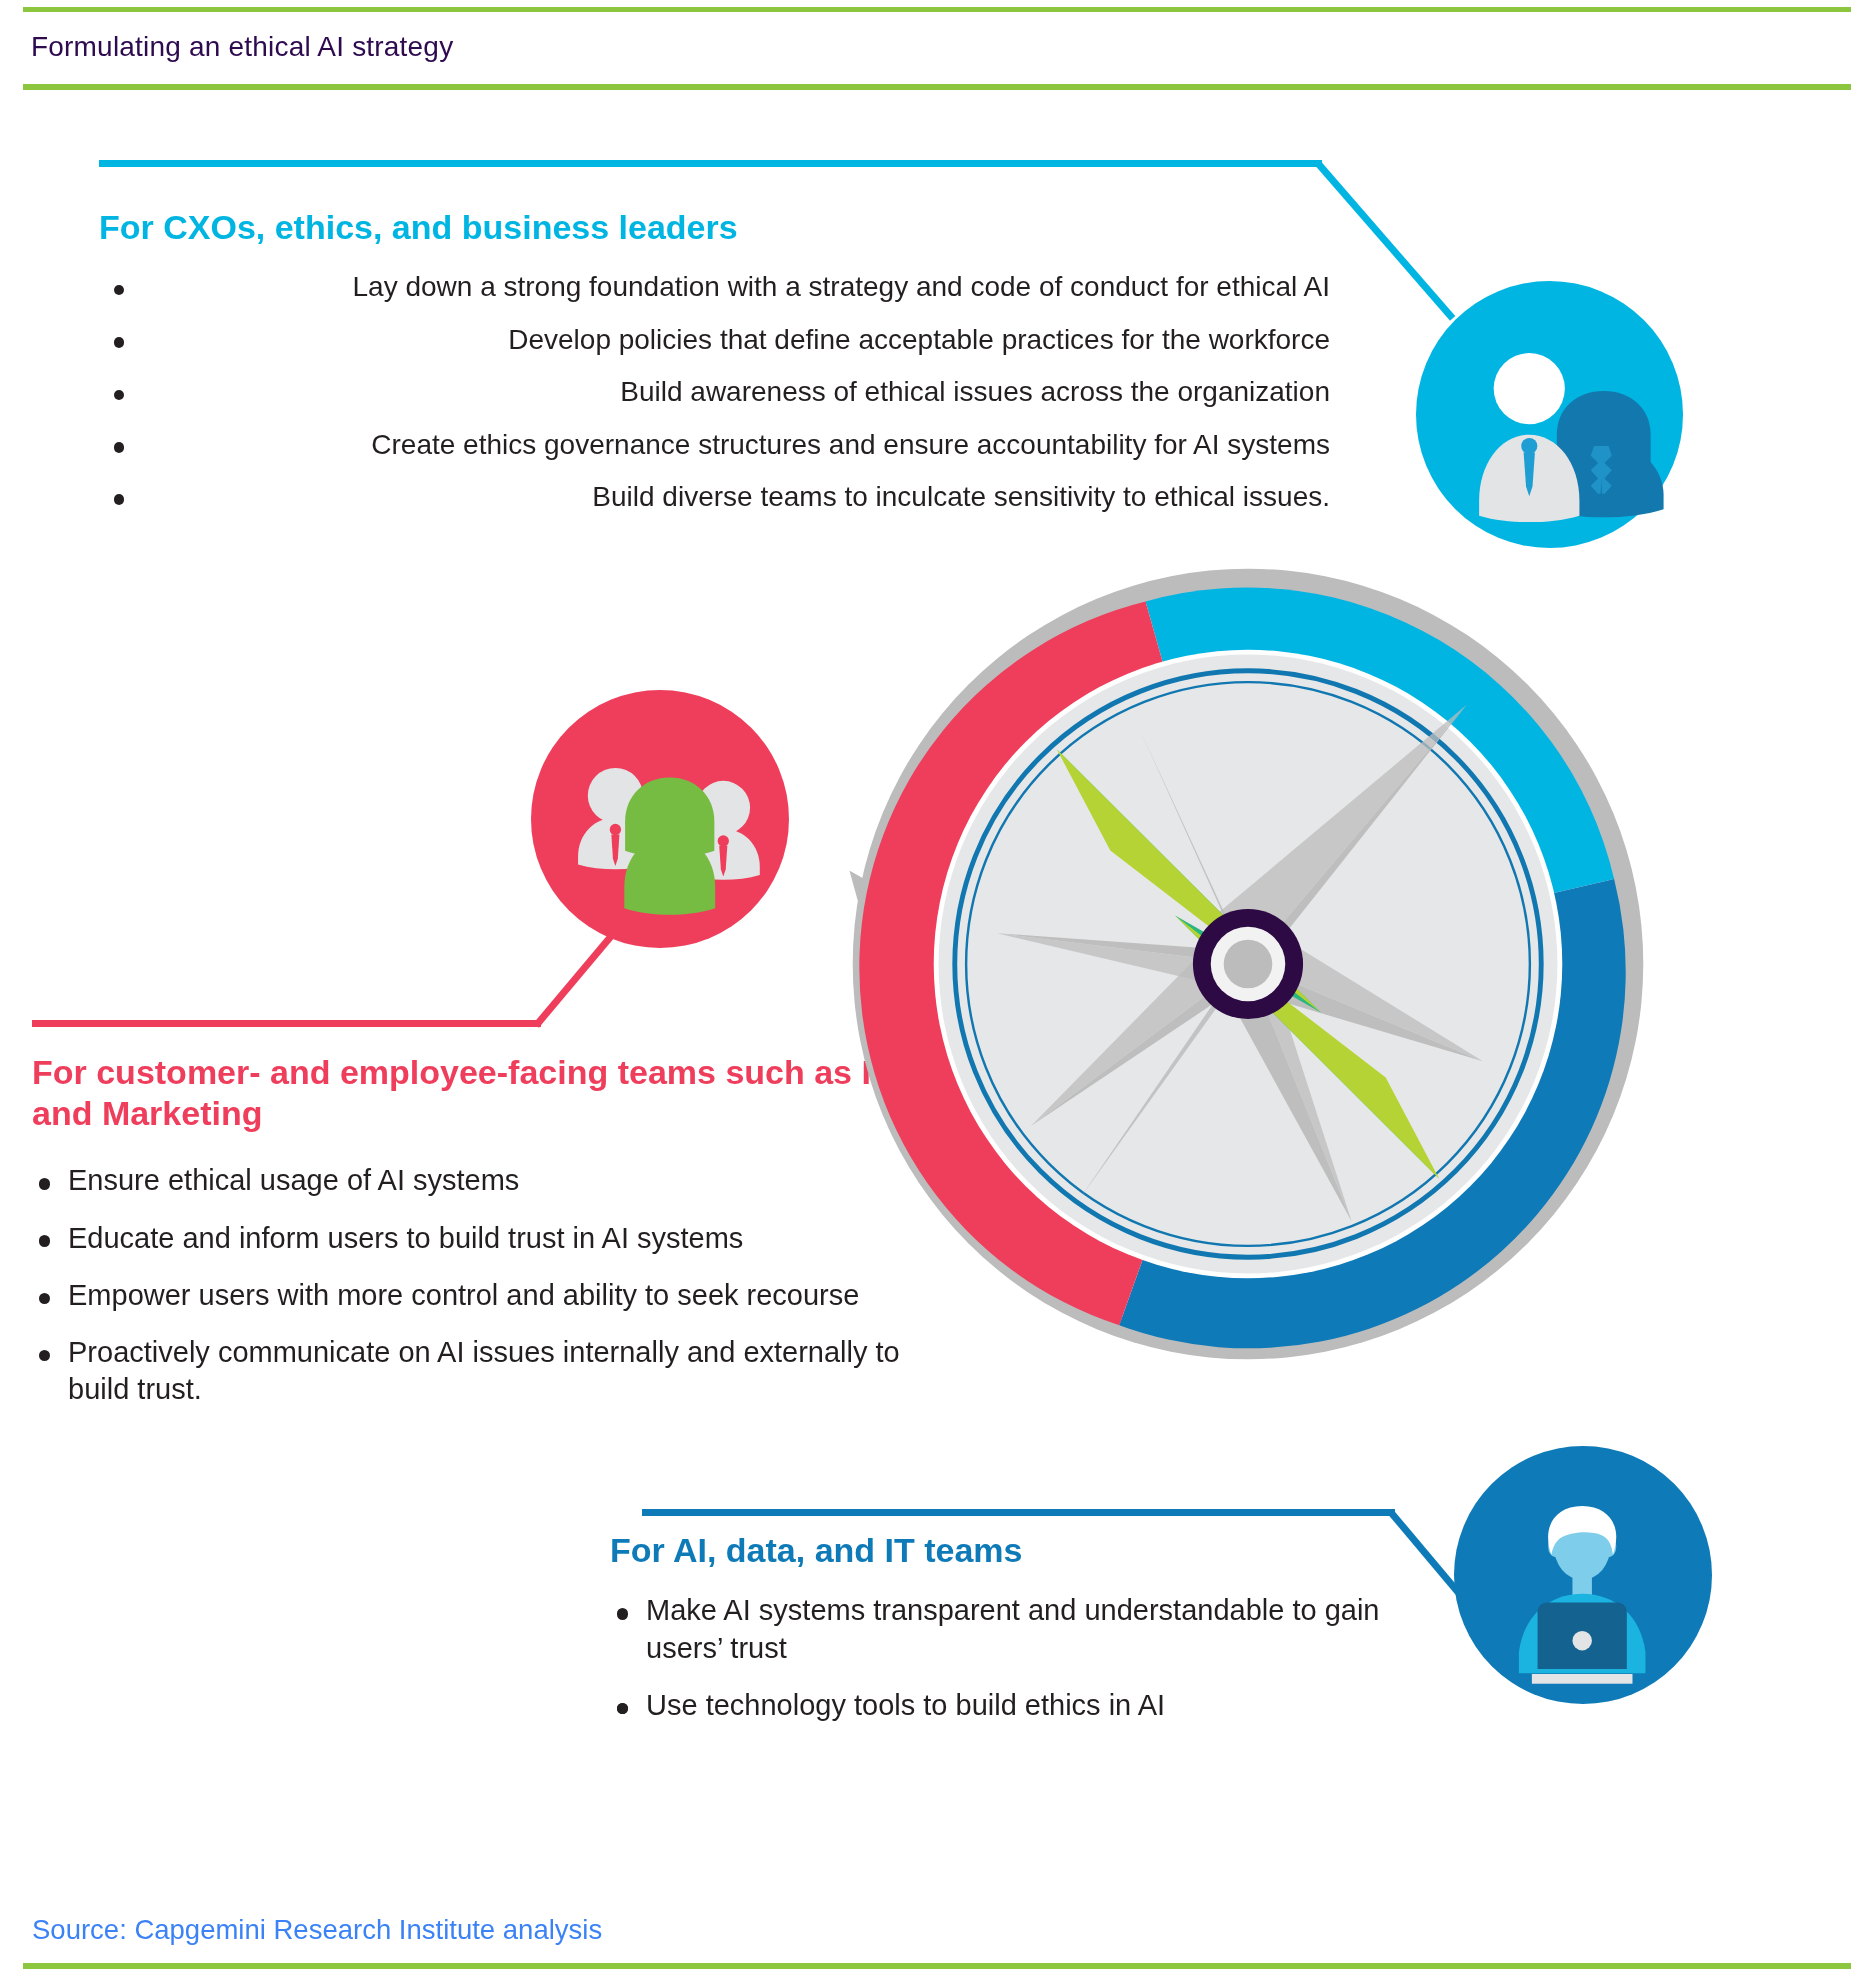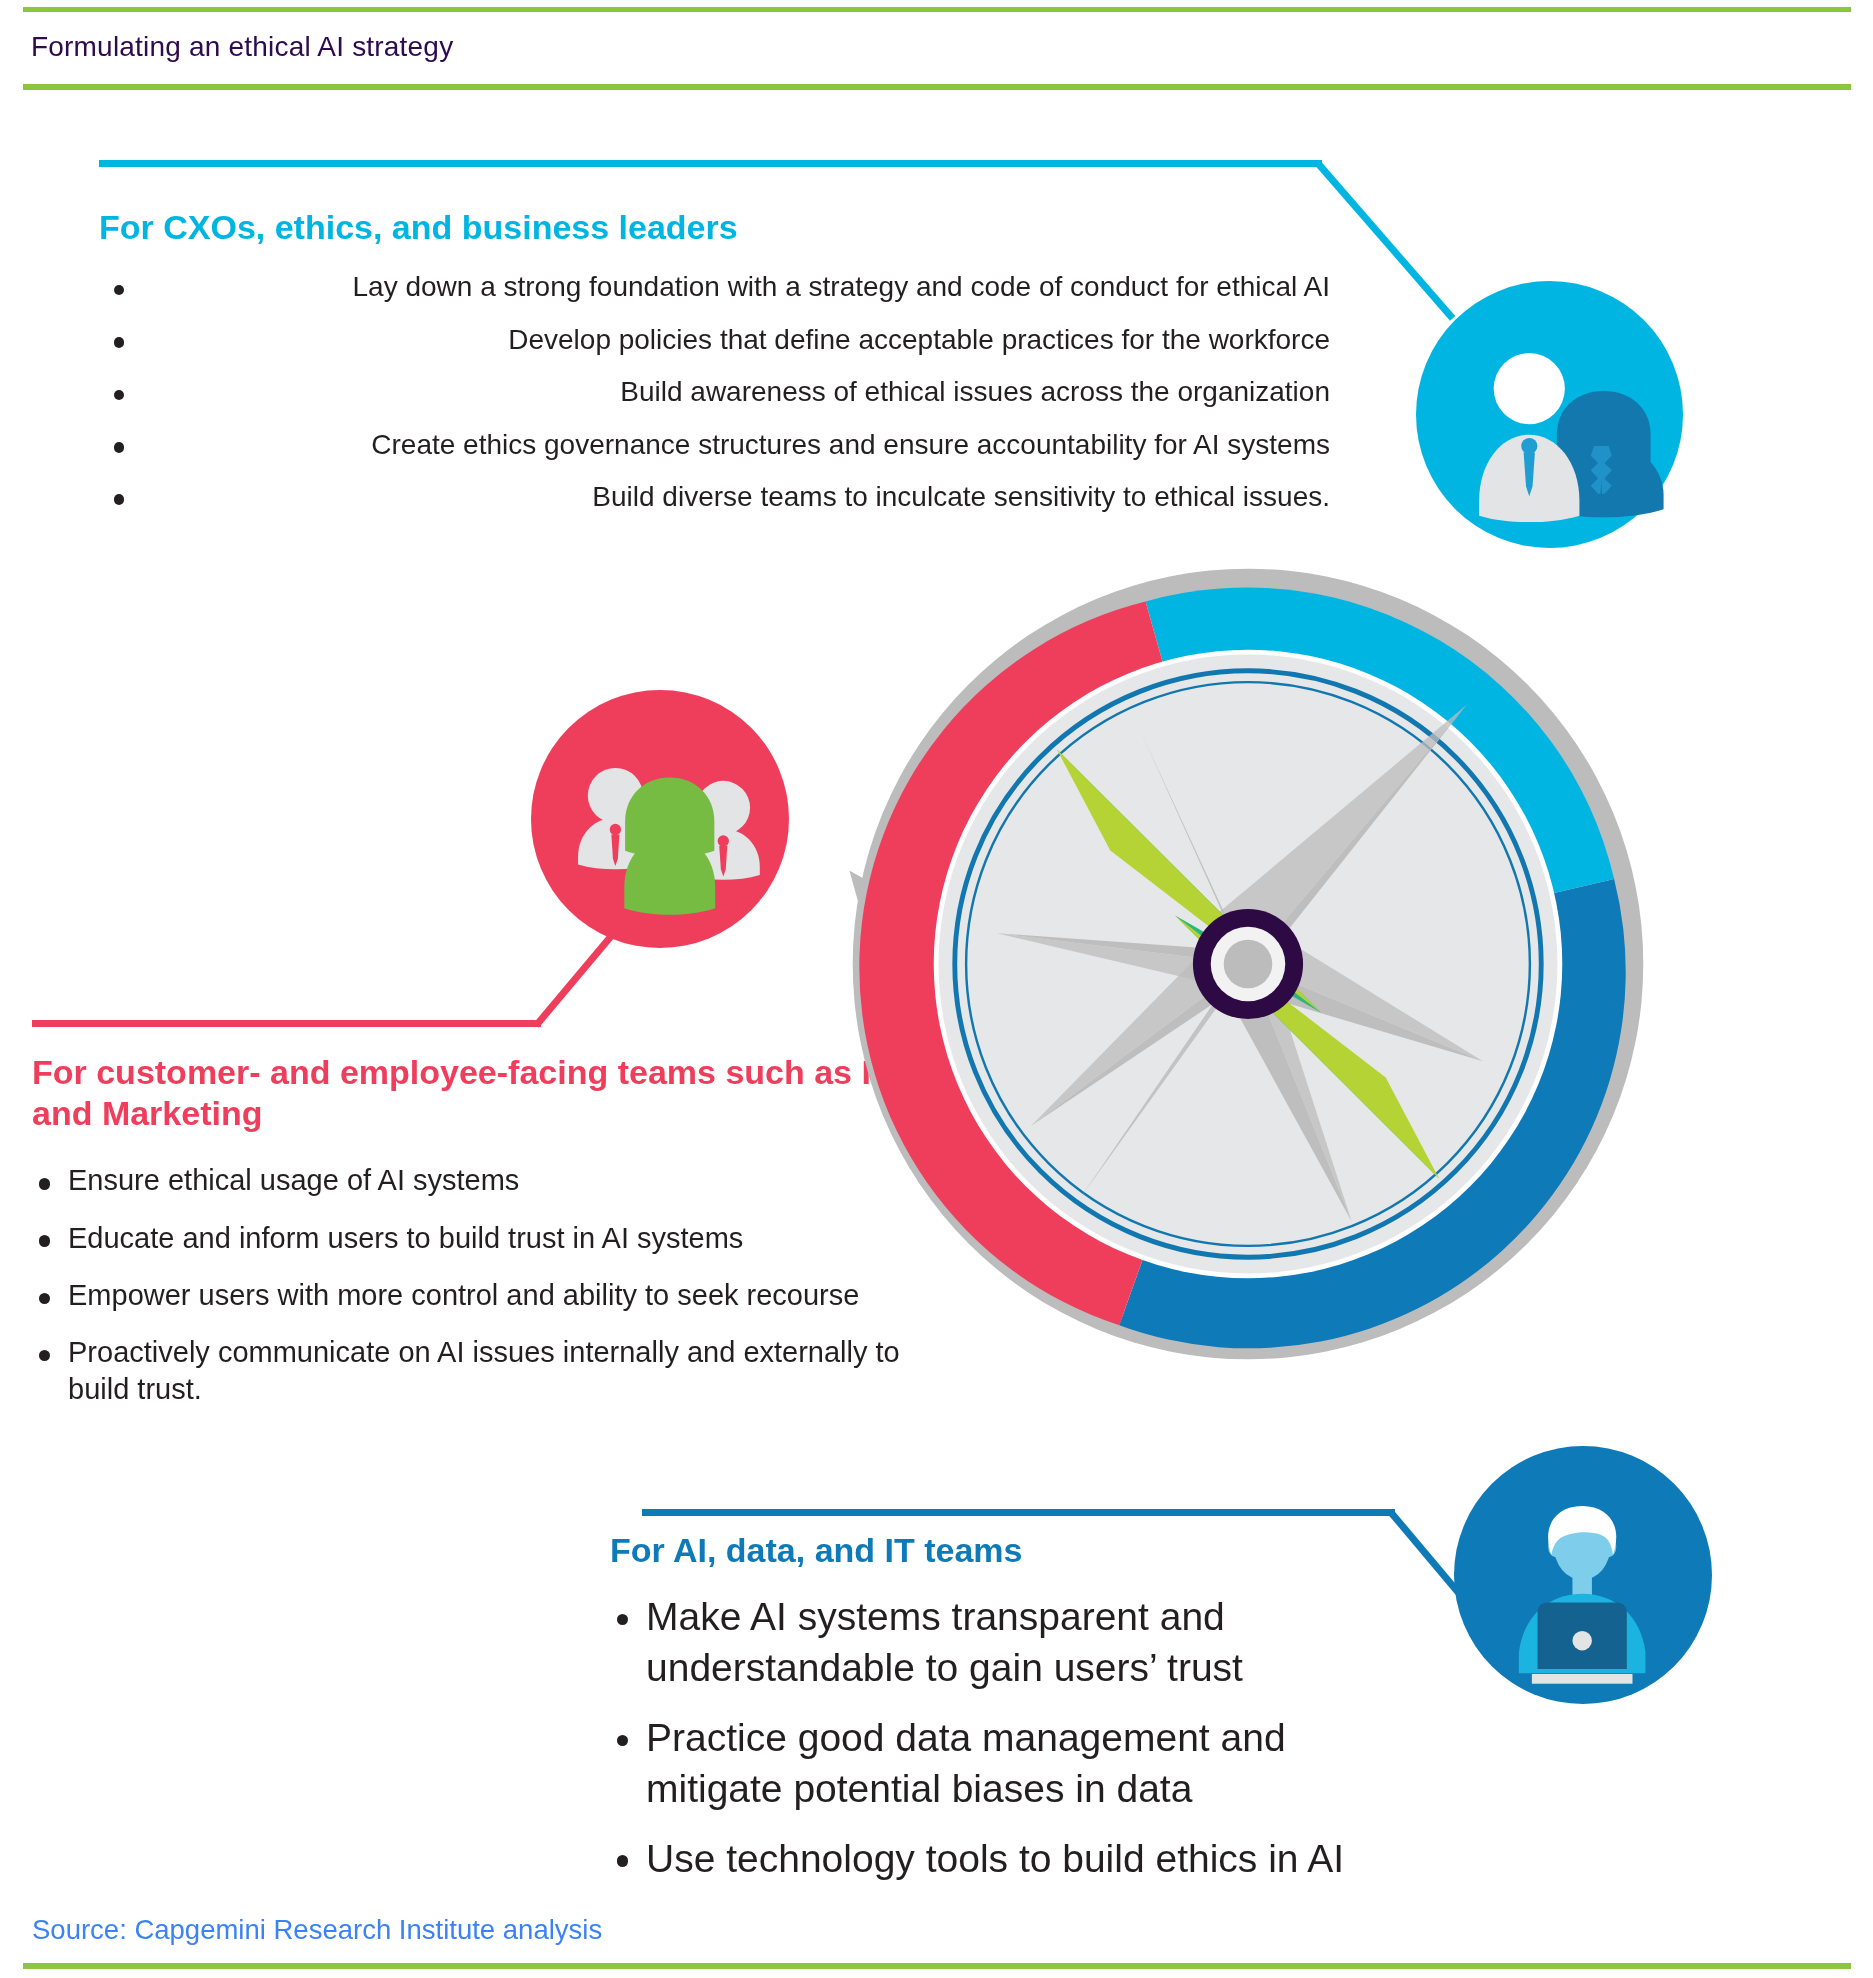--- a/index.html
+++ b/index.html
@@ -54,21 +54,21 @@
   #section-cxo ul.bullets li{margin-bottom:16px;font-size:28px;text-align:right;}
 
   
   #section-hr{left:32px;top:1043px;width:899px;}
   #section-hr .sec-head{color:#ef3e5c;}
   #section-hr ul.bullets li{font-size:29px;margin-bottom:19.4px;}
 
   
   #section-it{left:610px;top:1521px;width:778px;}
   #section-it .sec-head{color:#0e7ab8;}
-  #section-it ul.bullets li{font-size:39px;margin-bottom:19.4px;}
+  #section-it ul.bullets li{font-size:29px;margin-bottom:19.4px;}
 
   
   .bubble{position:absolute;border-radius:50%;}
   #icon-cxo{left:1416px;top:281px;width:267px;height:267px;background:#00b5e2;}
   #icon-hr{left:531px;top:690px;width:258px;height:258px;background:#ef3e5c;}
   #icon-it{left:1454px;top:1446px;width:258px;height:258px;background:#0e7ab8;}
 
   .bubble svg{display:block;width:100%;height:100%;}
 
   
@@ -115,21 +115,21 @@
     <li><span class="bdot"></span><span>Educate and inform users to build trust in AI systems</span></li>
     <li><span class="bdot"></span><span>Empower users with more control and ability to seek recourse</span></li>
     <li><span class="bdot"></span><span>Proactively communicate on AI issues internally and externally to build trust.</span></li>
   </ul>
 </div>
 
 <div class="section" id="section-it">
   <div class="sec-head">For AI, data, and IT teams</div>
   <ul class="bullets">
     <li><span class="bdot"></span><span>Make AI systems transparent and understandable to gain users’ trust</span></li>
-    <li><span class="bdot"></span><span>Practice good data management and mitigate potential biases in data</span></li>
+    <li><span class="bdot"></span></li>
     <li><span class="bdot"></span><span>Use technology tools to build ethics in AI</span></li>
   </ul>
 </div>
 
 <div class="bubble" id="icon-cxo">
   <svg viewBox="0 0 330 330" xmlns="http://www.w3.org/2000/svg">
 
     <path d="M232 136 c34 0 58 22 58 54 l0 42 c-8 6 -22 9 -58 9 c-36 0 -50 -3 -58 -9 l0 -42 c0 -32 24 -54 58 -54 z" fill="#1278ad"></path>
     <path d="M176 222 c14 -14 34 -22 56 -22 c22 0 42 8 56 22 c12 12 18 28 18 42 l0 18 c-22 7 -48 10 -74 10 c-26 0 -52 -3 -74 -10 l0 -18 c0 -14 6 -30 18 -42 z" fill="#1278ad"></path>
     <path d="M226 204 l12 0 l4 12 l-9 9 l9 9 l-9 10 l9 9 l-9 10 l-3 0 z" fill="#1f93c7"></path>

